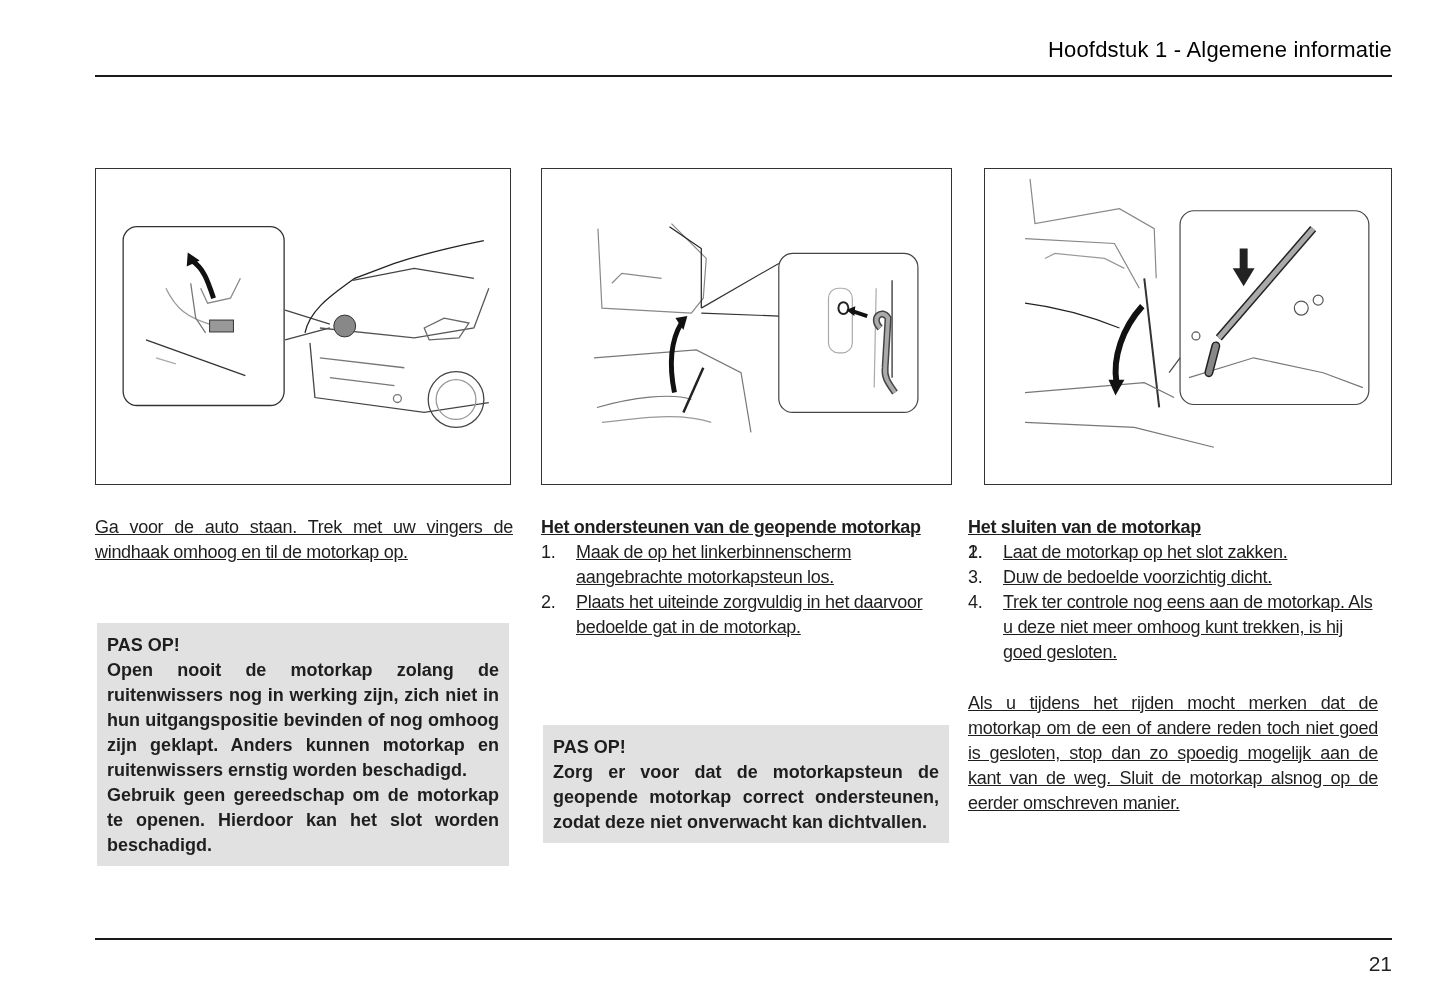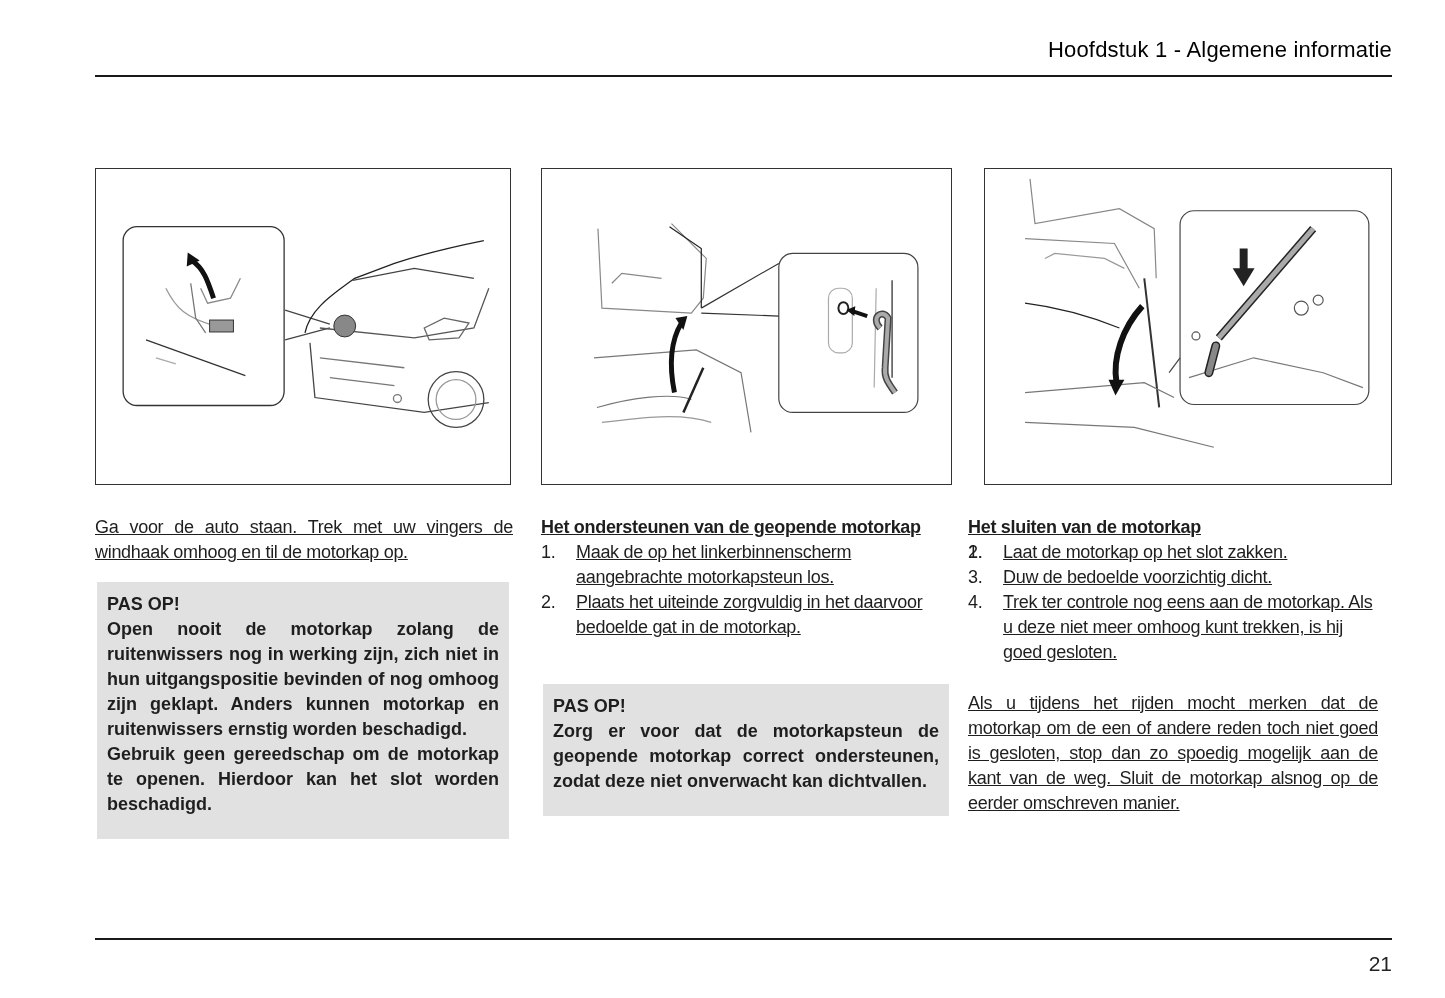--- a/index.html
+++ b/index.html
@@ -16,21 +16,21 @@
   .fig2 { left: 541px; width: 411px; }
   .fig3 { left: 984px; width: 408px; }
   .col { position: absolute; top: 515px; font-size: 18px; line-height: 25px; letter-spacing: -0.3px; text-decoration: underline; }
   .col1 { left: 95px; width: 418px; }
   .col2 { left: 541px; width: 412px; }
   .col3 { left: 968px; width: 410px; }
   .heading { font-weight: bold; font-size: 18px; line-height: 25px; }
   ol.steps { list-style: none; margin: 0; padding: 0; }
   ol.steps li { position: relative; padding-left: 35px; }
   ol.steps li .num { position: absolute; left: 0; top: 0; }
-  .warn { background: #e1e1e1; font-weight: bold; font-size: 18px; line-height: 25px; padding: 10px 10px 22px 10px; box-sizing: border-box; }
+  .warn { background: #e1e1e1; font-weight: bold; font-size: 18px; line-height: 25px; padding: 10px 10px 8px 10px; box-sizing: border-box; margin-top: 41px; }
   .warn .w-title { display: block; }
   .warn1 { position: absolute; left: 97px; top: 582px; width: 412px; text-align: justify; }
   .warn2 { position: absolute; left: 543px; top: 684px; width: 406px; text-align: justify; }
   .p-justify { text-align: justify; }
   .gap { height: 26px; }
 </style>
 </head>
 <body>
 
 <div class="header-title">Hoofdstuk 1 - Algemene informatie</div>

